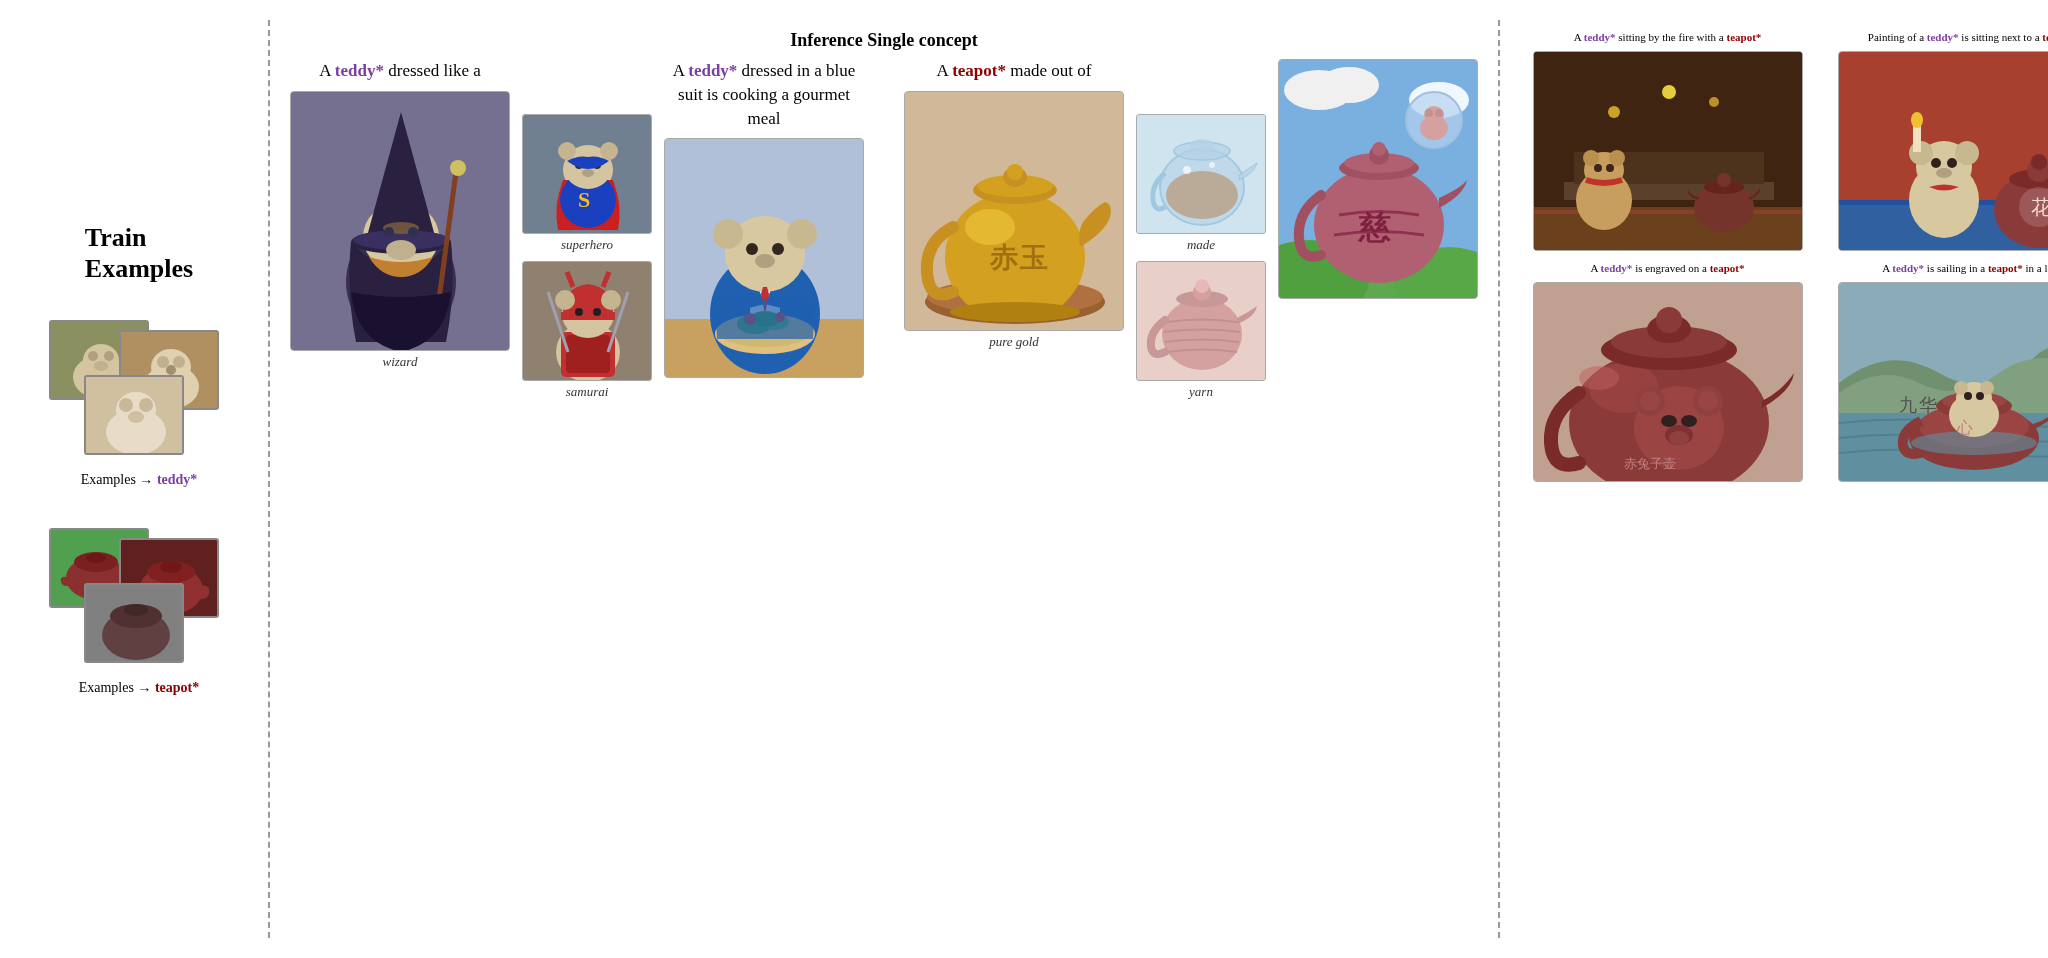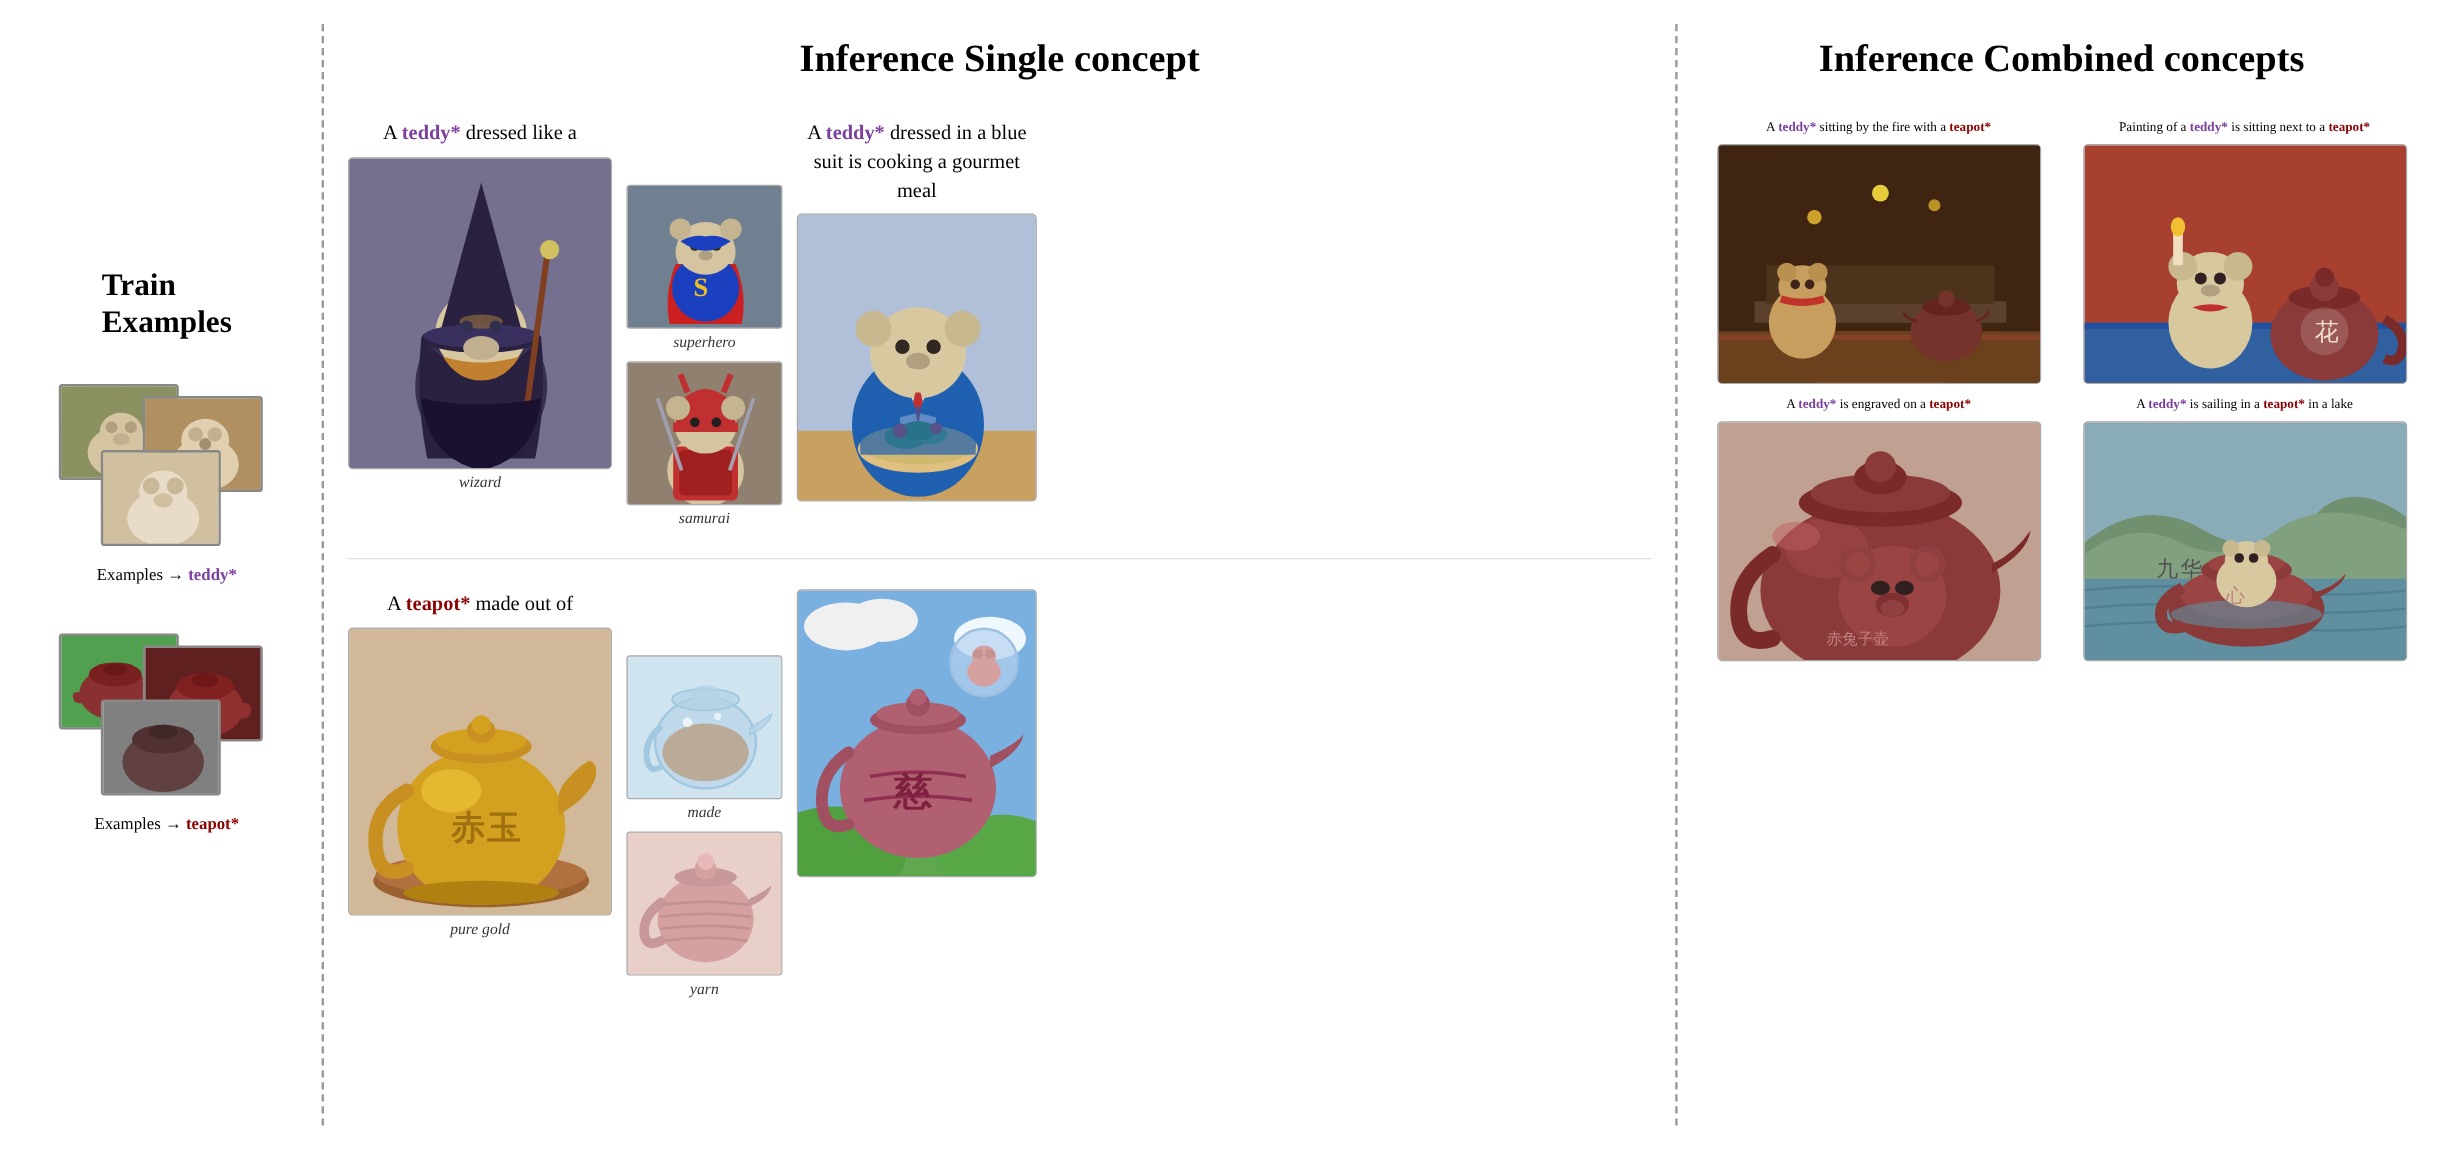--- a/index.html
+++ b/index.html
@@ -74,28 +74,28 @@
 
     
     .single-section {
       flex: 1;
       display: flex;
       flex-direction: column;
       padding: 10px 20px;
       border-right: 2px dashed #999;
     }
     .section-title {
-      font-size: 32px;
+      font-size: 18px;
       font-weight: bold;
       text-align: center;
-      margin-bottom: 32px;
+      margin-bottom: 8px;
     }
     .single-rows {
       display: flex;
-      flex-direction: column;
+      flex-direction: row;
       gap: 20px;
       flex: 1;
     }
     .concept-row {
       display: flex;
       gap: 12px;
       align-items: flex-start;
     }
     .concept-left {
       display: flex;
@@ -536,21 +536,20 @@
               <circle cx="160" cy="53" r="4" fill="#c49090"></circle>
             </svg>
           </div>
         </div>
       </div>
 
     </div>
   </div>
 
   <div class="combined-section">
-    <div class="section-title">Inference Combined concepts</div>
 
     <div class="combined-grid">
 
       <div class="combined-item">
         <div class="combined-caption">
           A <span class="keyword-teddy">teddy*</span> sitting by the fire with a <span class="keyword-teapot">teapot*</span>
         </div>
         <div class="combined-img">
           <svg width="270" height="200" viewBox="0 0 270 200">
 

